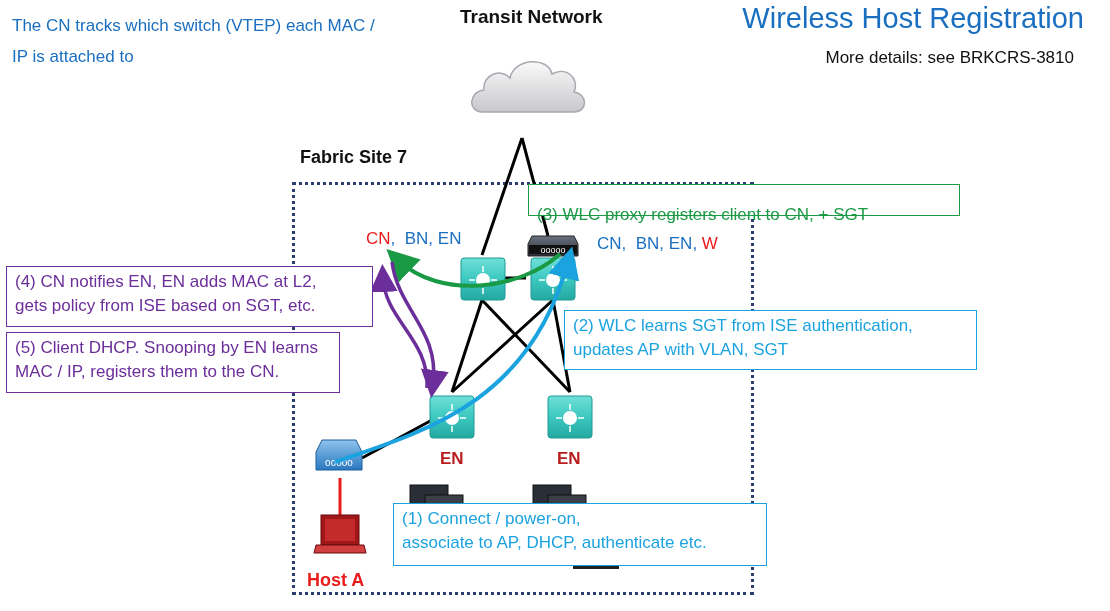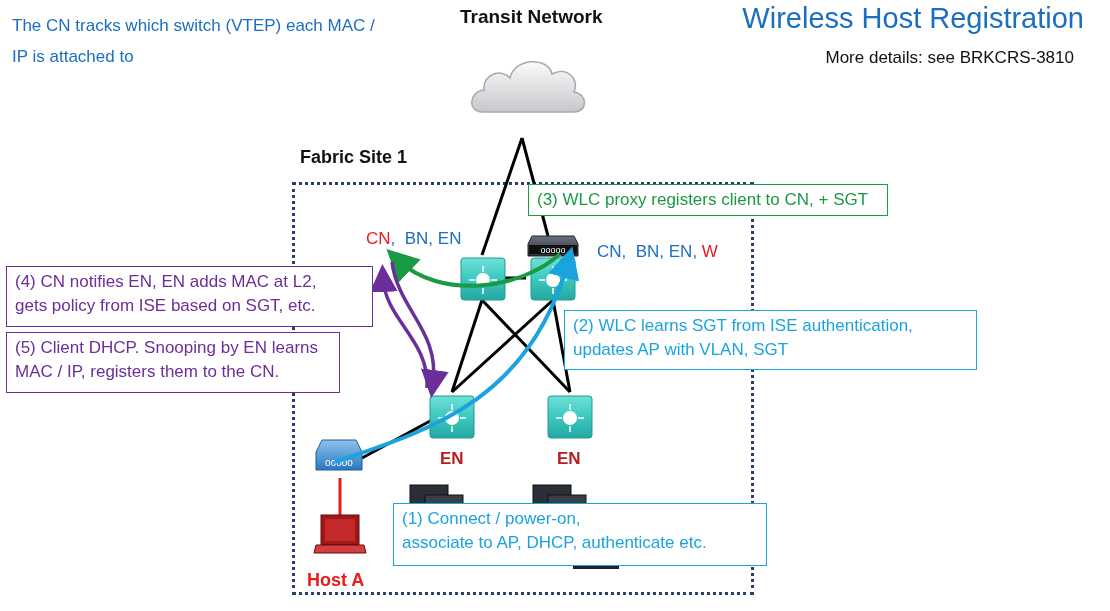--- a/index.html
+++ b/index.html
@@ -23,21 +23,21 @@
     svg.overlay { position:absolute; left:0; top:0; }
   </style>
 </head>
 <body>
 
 <div class="abs note-tl">The CN tracks which switch (VTEP) each MAC / IP is attached to</div>
 <div class="abs transit">Transit Network</div>
 <div class="abs title">Wireless Host Registration</div>
 <div class="abs subtitle">More details: see BRKCRS-3810</div>
 
-<div class="abs fabric-label">Fabric Site 1</div>
+<div class="abs fabric-label">Fabric Site 7</div>
 <div class="abs fabric-box"></div>
 
 <svg class="overlay" width="1110" height="611" viewBox="0 0 1110 611">
   <defs>
     <linearGradient id="teal" x1="0" y1="0" x2="0" y2="1">
       <stop offset="0" stop-color="#6fe0d8"></stop>
       <stop offset="0.5" stop-color="#3cc8c0"></stop>
       <stop offset="1" stop-color="#24a8a0"></stop>
     </linearGradient>
     <linearGradient id="cloudg" x1="0" y1="0" x2="0" y2="1">
@@ -150,26 +150,26 @@
     <rect x="573" y="565" width="46" height="4" fill="#222"></rect>
   </g>
 
   <path d="M560,254 C520,290 440,300 398,260" stroke="#1a9a45" stroke-width="4" fill="none" marker-end="url(#arrG)"></path>
   <path d="M335,462 C430,430 530,400 568,262" stroke="#1ba3e0" stroke-width="4" fill="none" marker-end="url(#arrB)"></path>
   <path d="M392,262 C398,310 440,330 433,384" stroke="#6b2e9a" stroke-width="3.5" fill="none" marker-end="url(#arrP)"></path>
   <path d="M427,388 C430,340 385,320 383,278" stroke="#6b2e9a" stroke-width="3.5" fill="none" marker-end="url(#arrP)"></path>
 </svg>
 
 <div class="abs role" style="left:366px; top:229px;"><span class="red">CN</span><span style="white-space:pre">,  </span><span>BN, EN</span></div>
-<div class="abs role" style="left:597px; top:242px;"><span style="white-space:pre">CN,  BN, EN, </span><span class="red">W</span></div>
+<div class="abs role" style="left:597px; top:234px;"><span style="white-space:pre">CN,  BN, EN, </span><span class="red">W</span></div>
 <div class="abs en-label" style="left:440px; top:449px;">EN</div>
 <div class="abs en-label" style="left:557px; top:449px;">EN</div>
 <div class="abs host-label" style="left:307px; top:570px;">Host A</div>
 
-<div class="box box-green" style="left:528px; top:184px; width:360px; height:32px; padding-top:3px;">
+<div class="box box-green" style="left:528px; top:184px; width:432px; height:32px; padding-top:18px;">
   <div>(3) WLC proxy registers client to CN, + SGT</div>
 </div>
 <div class="box box-purple" style="left:6px; top:266px; width:367px; height:61px;">
   <div>(4) CN notifies EN, EN adds MAC at L2,</div>
   <div>gets policy from ISE based on SGT, etc.</div>
 </div>
 <div class="box box-purple" style="left:6px; top:332px; width:334px; height:61px;">
   <div>(5) Client DHCP. Snooping by EN learns</div>
   <div>MAC / IP, registers them to the CN.</div>
 </div>

